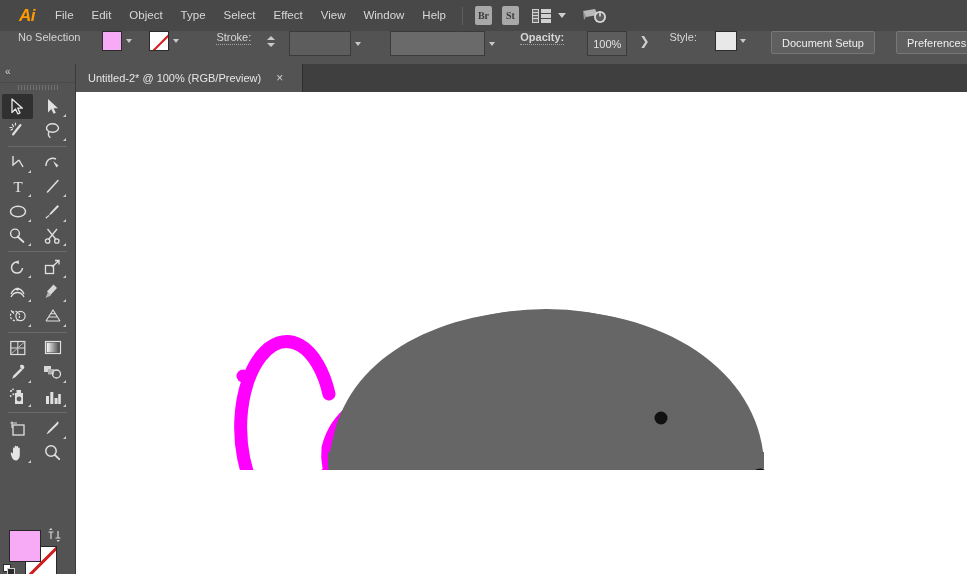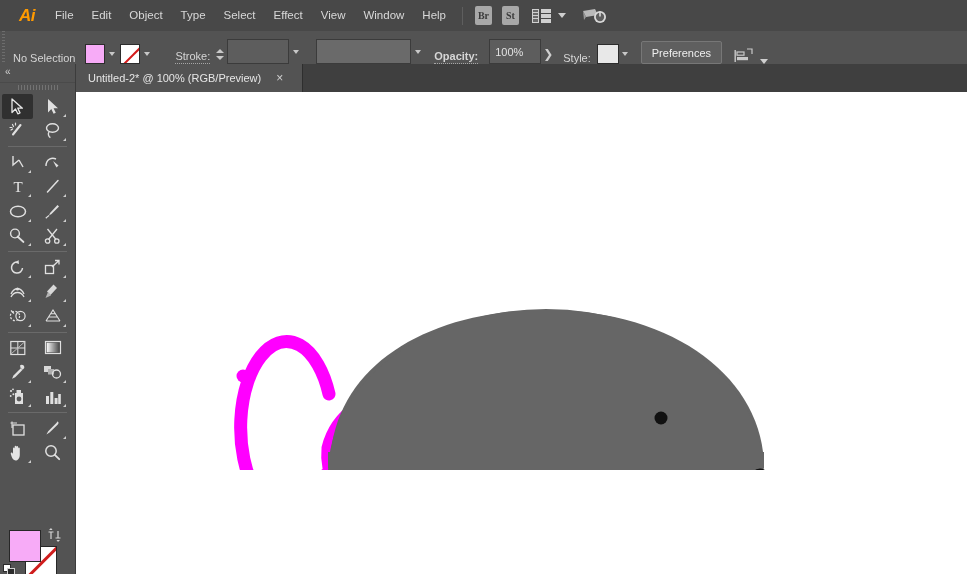--- a/index.html
+++ b/index.html
@@ -39,22 +39,23 @@
   }
   .chev{
     width:0;height:0;border-left:4px solid transparent;border-right:4px solid transparent;
     border-top:5px solid #cfcfcf;margin-left:6px;cursor:pointer;
   }
   .ws-ico{margin-left:16px;cursor:pointer;display:flex;align-items:center;}
 
   
   .controlbar{
     position:absolute;left:0;top:31px;width:967px;height:33px;
-    background:#535353;display:flex;align-items:flex-end;
+    background:#535353;display:flex;align-items:flex-start;
     border-bottom:1px solid #3a3a3a;
+    gap:12px;
   }
   .cb-grip{width:7px;height:33px;
     background:repeating-linear-gradient(to bottom,#6d6d6d 0 1px,transparent 1px 3px);
     background-size:3px 3px;background-position:2px 6px;background-repeat:repeat-y;}
   .cb-label{font-size:11px;color:#d5d5d5;margin:0 10px 0 6px;white-space:nowrap;}
   .swatch-wrap{display:flex;align-items:center;margin-right:2px;}
   .swatch{
     width:20px;height:20px;border:1px solid #2c2c2c;box-sizing:border-box;cursor:pointer;
   }
   .swatch.none{
@@ -258,20 +259,21 @@
     <div class="op-lbl">Opacity:</div>
     <div class="field op-field">100%</div>
     <div class="arrow-right">❯</div>
 
     <div class="style-lbl">Style:</div>
     <div class="combo">
       <div class="style-swatch"></div>
       <div class="mini-chev"></div>
     </div>
 
+    <div class="btn">Document Setup</div>
     <div class="btn">Preferences</div>
 
     <div class="align-ico">
       <svg width="20" height="16" viewBox="0 0 20 16">
         <rect x="0.5" y="2" width="1.4" height="12" fill="#c9c9c9"></rect>
         <rect x="3" y="4" width="7" height="3.2" fill="none" stroke="#c9c9c9" stroke-width="1.2"></rect>
         <rect x="3" y="9" width="11" height="3.2" fill="#c9c9c9"></rect>
         <path d="M13 1 L18 1 L18 6" fill="none" stroke="#c9c9c9" stroke-width="1.2"></path>
       </svg>
     </div>

